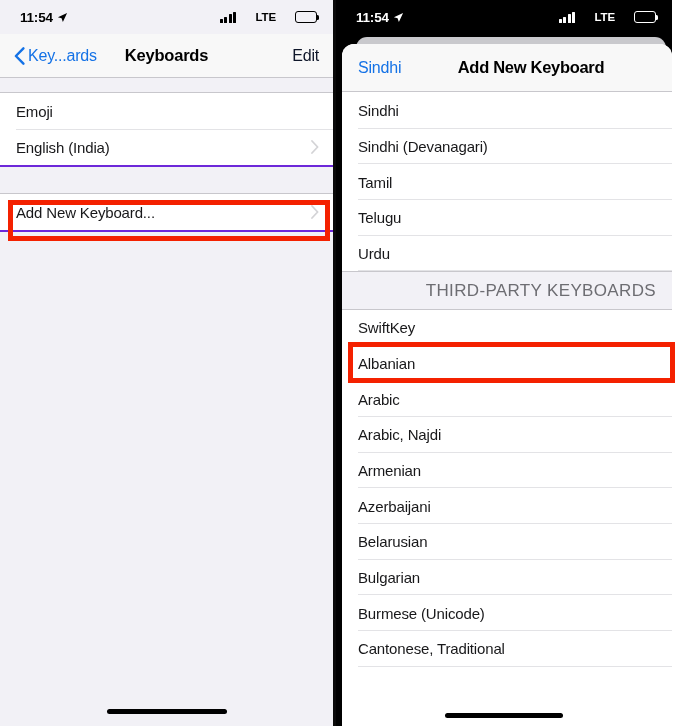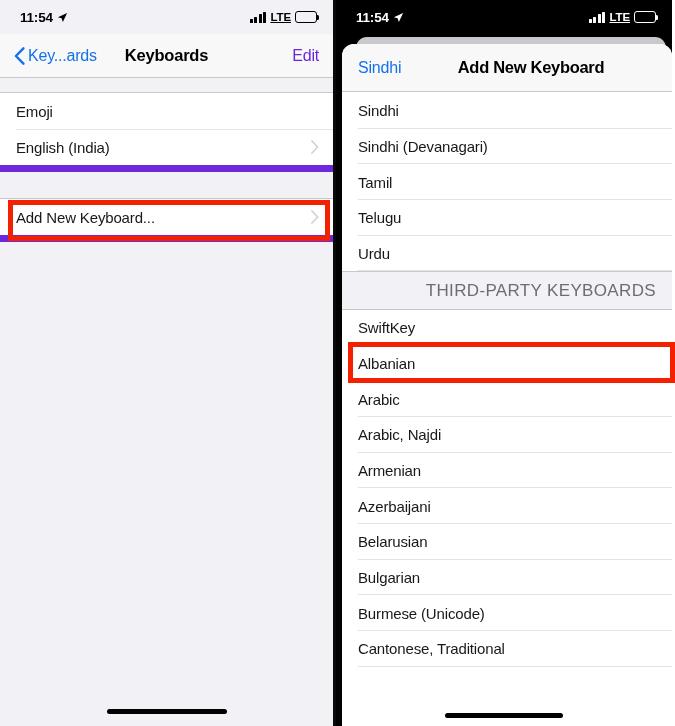--- a/index.html
+++ b/index.html
@@ -47,22 +47,21 @@
     display: flex;
     align-items: center;
     gap: 4px;
   }
   .statusbar.dark .status-time { color: #fff; }
   .loc-arrow { display: inline-block; width: 11px; height: 11px; }
 
   .status-right {
     display: flex;
     align-items: center;
-    gap: 4px;
-    text-decoration: underline;
+    gap: 19px;
   }
   .sig-bars { display: flex; align-items: flex-end; gap: 1.5px; height: 11px; }
   .sig-bars i {
     display: block;
     width: 3px;
     background: #000;
     border-radius: 0.5px;
   }
   .statusbar.dark .sig-bars i { background: #fff; }
   .sig-bars i:nth-child(1) { height: 4px; }
@@ -133,34 +132,34 @@
   .nav-title {
     position: absolute;
     left: 0; right: 0;
     text-align: center;
     font-size: 16.5px;
     font-weight: 700;
     color: #000;
     letter-spacing: -0.2px;
   }
   .nav-edit {
-    color: #6d28d9;
+    color: #0f172a;
     font-size: 16px;
     letter-spacing: -0.2px;
     z-index: 2;
   }
 
   
   .grp-gap { height: 14px; background: #f2f1f6; }
   .grp-gap.tall { height: 26px; }
 
   .grp {
     background: #ffffff;
     border-top: 1px solid #c8c7cc;
-    border-bottom: 7px solid #6d28d9;
+    border-bottom: 2px solid #6d28d9;
   }
   .lrow {
     position: relative;
     height: 36px;
     display: flex;
     align-items: center;
     padding: 0 14px 0 16px;
     background: #fff;
   }
   .lrow + .lrow::before {

